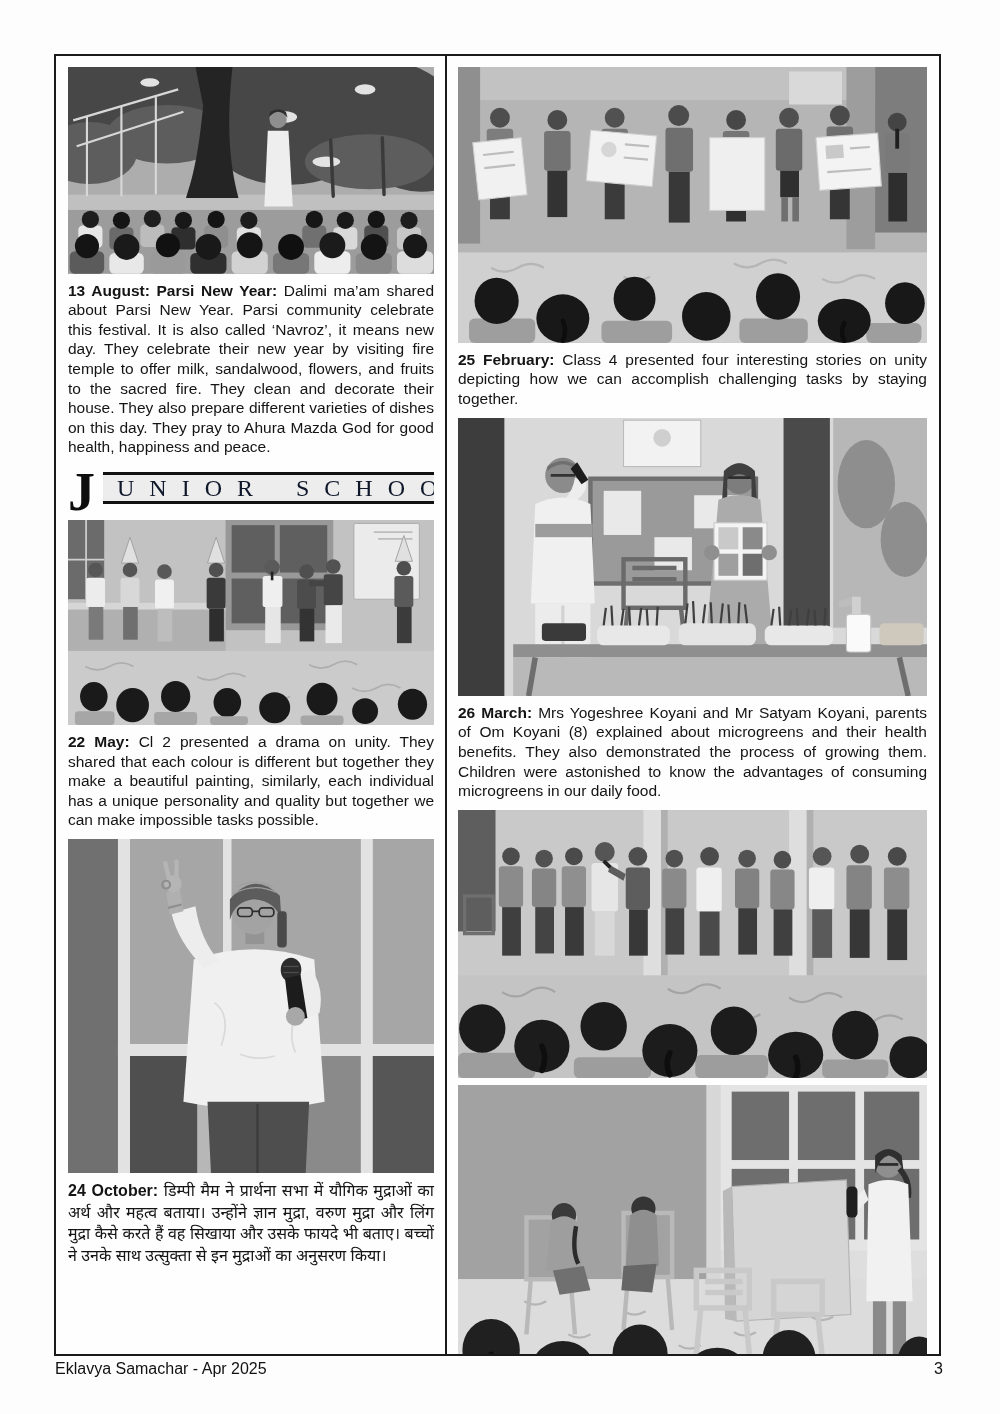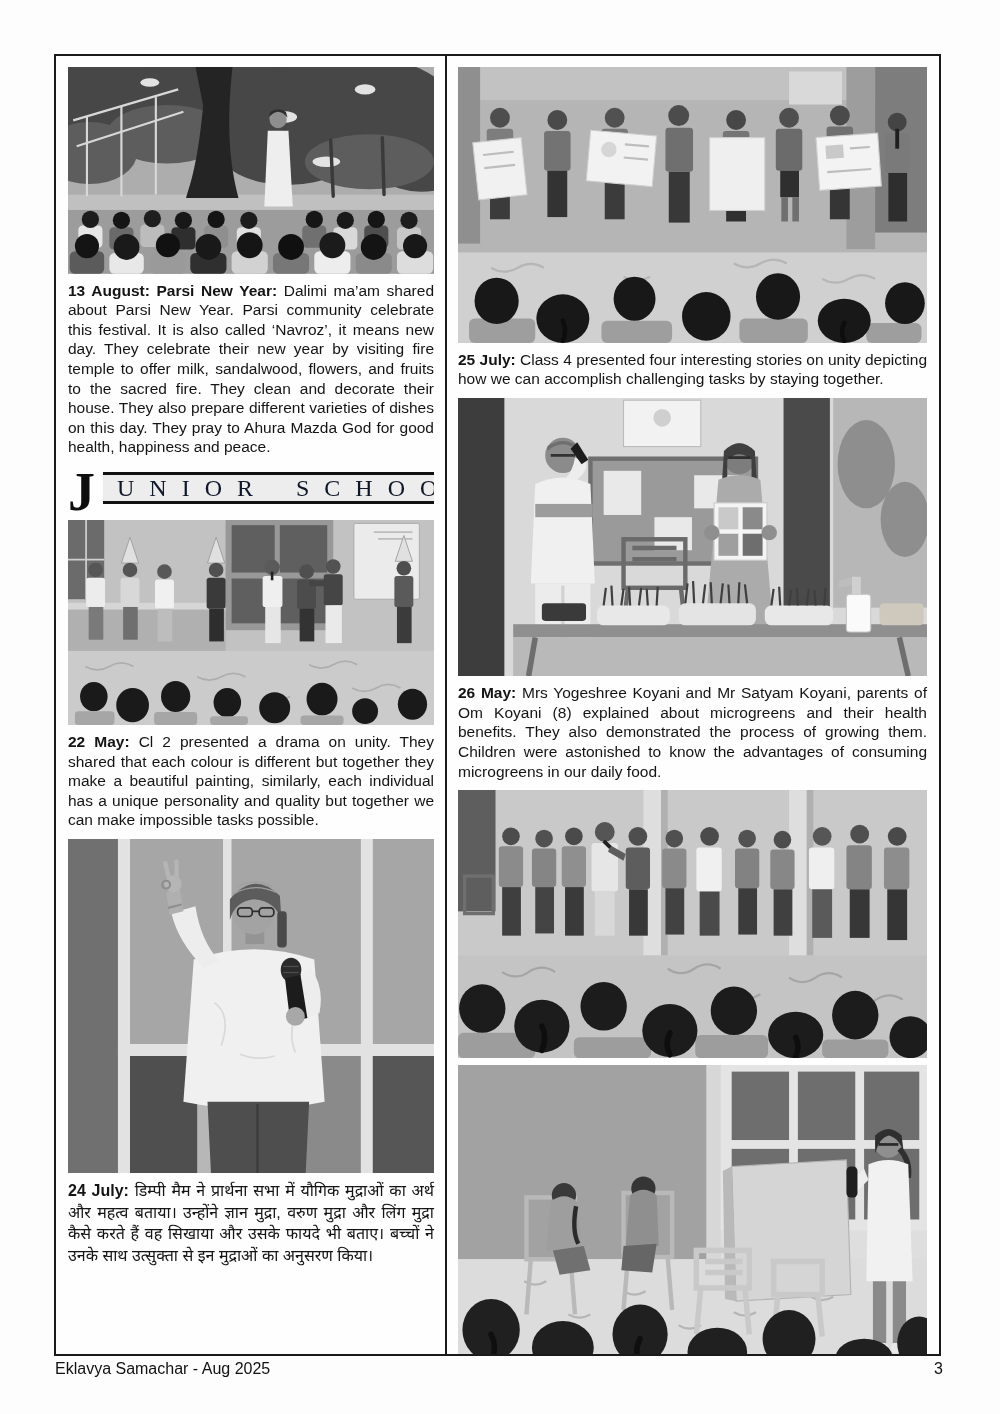--- a/index.html
+++ b/index.html
@@ -267,21 +267,21 @@
               <line x1="250" y1="155" x2="268" y2="155"></line>
             </g>
           <path d="M252 162 L270 158 L278 208 L258 212 Z" fill="#1c1c1c"></path>
           <circle cx="264" cy="206" r="11" fill="#a8a8a8"></circle>
           <path d="M162 305 L280 305 L276 388 L166 388 Z" fill="#4e4e4e"></path>
           <line x1="220" y1="308" x2="220" y2="388" stroke="#3a3a3a" stroke-width="2.5"></line>
         </svg>
       </figure>
 
       <p class="para hindi">
-        <b class="lead">24 July:</b>
+        <b class="lead">24 October:</b>
         <span>डिम्पी मैम ने प्रार्थना सभा में यौगिक मुद्राओं का अर्थ और महत्व बताया। उन्होंने ज्ञान मुद्रा, वरुण मुद्रा और लिंग मुद्रा कैसे करते हैं वह सिखाया और उसके फायदे भी बताए। बच्चों ने उनके साथ उत्सुक्ता से इन मुद्राओं का अनुसरण किया।</span>
       </p>
     </div>
 
     <div class="col col-right">
 
       <figure class="photo">
         <svg viewBox="0 0 425 250" aria-hidden="true">
           <rect width="425" height="250" fill="#b5b5b5"></rect>
           <rect x="0" y="0" width="425" height="30" fill="#c2c2c2"></rect>
@@ -359,21 +359,21 @@
             <ellipse cx="405" cy="214" rx="18" ry="19"></ellipse>
           </g>
           <g stroke="#0d0d0d" stroke-width="4" stroke-linecap="round">
             <path d="M95 248 q4 -10 0 -18" fill="none"></path>
               <path d="M350 248 q-4 -8 0 -16" fill="none"></path>
           </g>
         </svg>
       </figure>
 
       <p class="para">
-        <b class="lead">25 July:</b>
+        <b class="lead">25 February:</b>
         <span>Class 4 presented four interesting stories on unity depicting how we can accomplish challenging tasks by staying together.</span>
       </p>
 
       <figure class="photo">
         <svg viewBox="0 0 425 252" aria-hidden="true">
           <rect width="425" height="252" fill="#d9d9d9"></rect>
           <rect width="42" height="252" fill="#3d3d3d"></rect>
           <rect x="295" y="0" width="42" height="190" fill="#4a4a4a"></rect>
           <rect x="340" y="0" width="85" height="190" fill="#b7b7b7"></rect>
           <g fill="#8e8e8e">
@@ -437,21 +437,21 @@
           <g>
             <rect x="352" y="178" width="22" height="34" rx="3" fill="#fafafa" stroke="#c9c9c9"></rect>
             <rect x="357" y="162" width="8" height="16" fill="#d0d0d0"></rect>
             <path d="M357 162 L345 166 L345 172 L357 170 Z" fill="#bdbdbd"></path>
           </g>
           <rect x="382" y="186" width="40" height="20" rx="4" fill="#cfc9bd"></rect>
         </svg>
       </figure>
 
       <p class="para">
-        <b class="lead">26 May:</b>
+        <b class="lead">26 March:</b>
         <span>Mrs Yogeshree Koyani and Mr Satyam Koyani, parents of Om Koyani (8) explained about microgreens and their health benefits. They also demonstrated the process of growing them. Children were astonished to know the advantages of consuming microgreens in our daily food.</span>
       </p>
 
       <figure class="photo">
         <svg viewBox="0 0 425 243" aria-hidden="true">
           <rect width="425" height="243" fill="#c9c9c9"></rect>
           <rect width="34" height="110" fill="#5e5e5e"></rect>
           <rect x="168" y="0" width="16" height="150" fill="#dedede"></rect>
           <rect x="300" y="0" width="16" height="150" fill="#dedede"></rect>
           <rect x="184" y="0" width="6" height="150" fill="#b0b0b0"></rect>
@@ -614,16 +614,16 @@
             <path d="M30 268 q6 -12 0 -24"></path>
               <path d="M165 270 q-6 -10 0 -22"></path>
           </g>
         </svg>
       </figure>
 
     </div>
   </div>
 
   <div class="footer">
-    <span>Eklavya Samachar - Aug 2025</span>
+    <span>Eklavya Samachar - Apr 2025</span>
     <span>3</span>
   </div>
 </div>
 
 </body></html>

